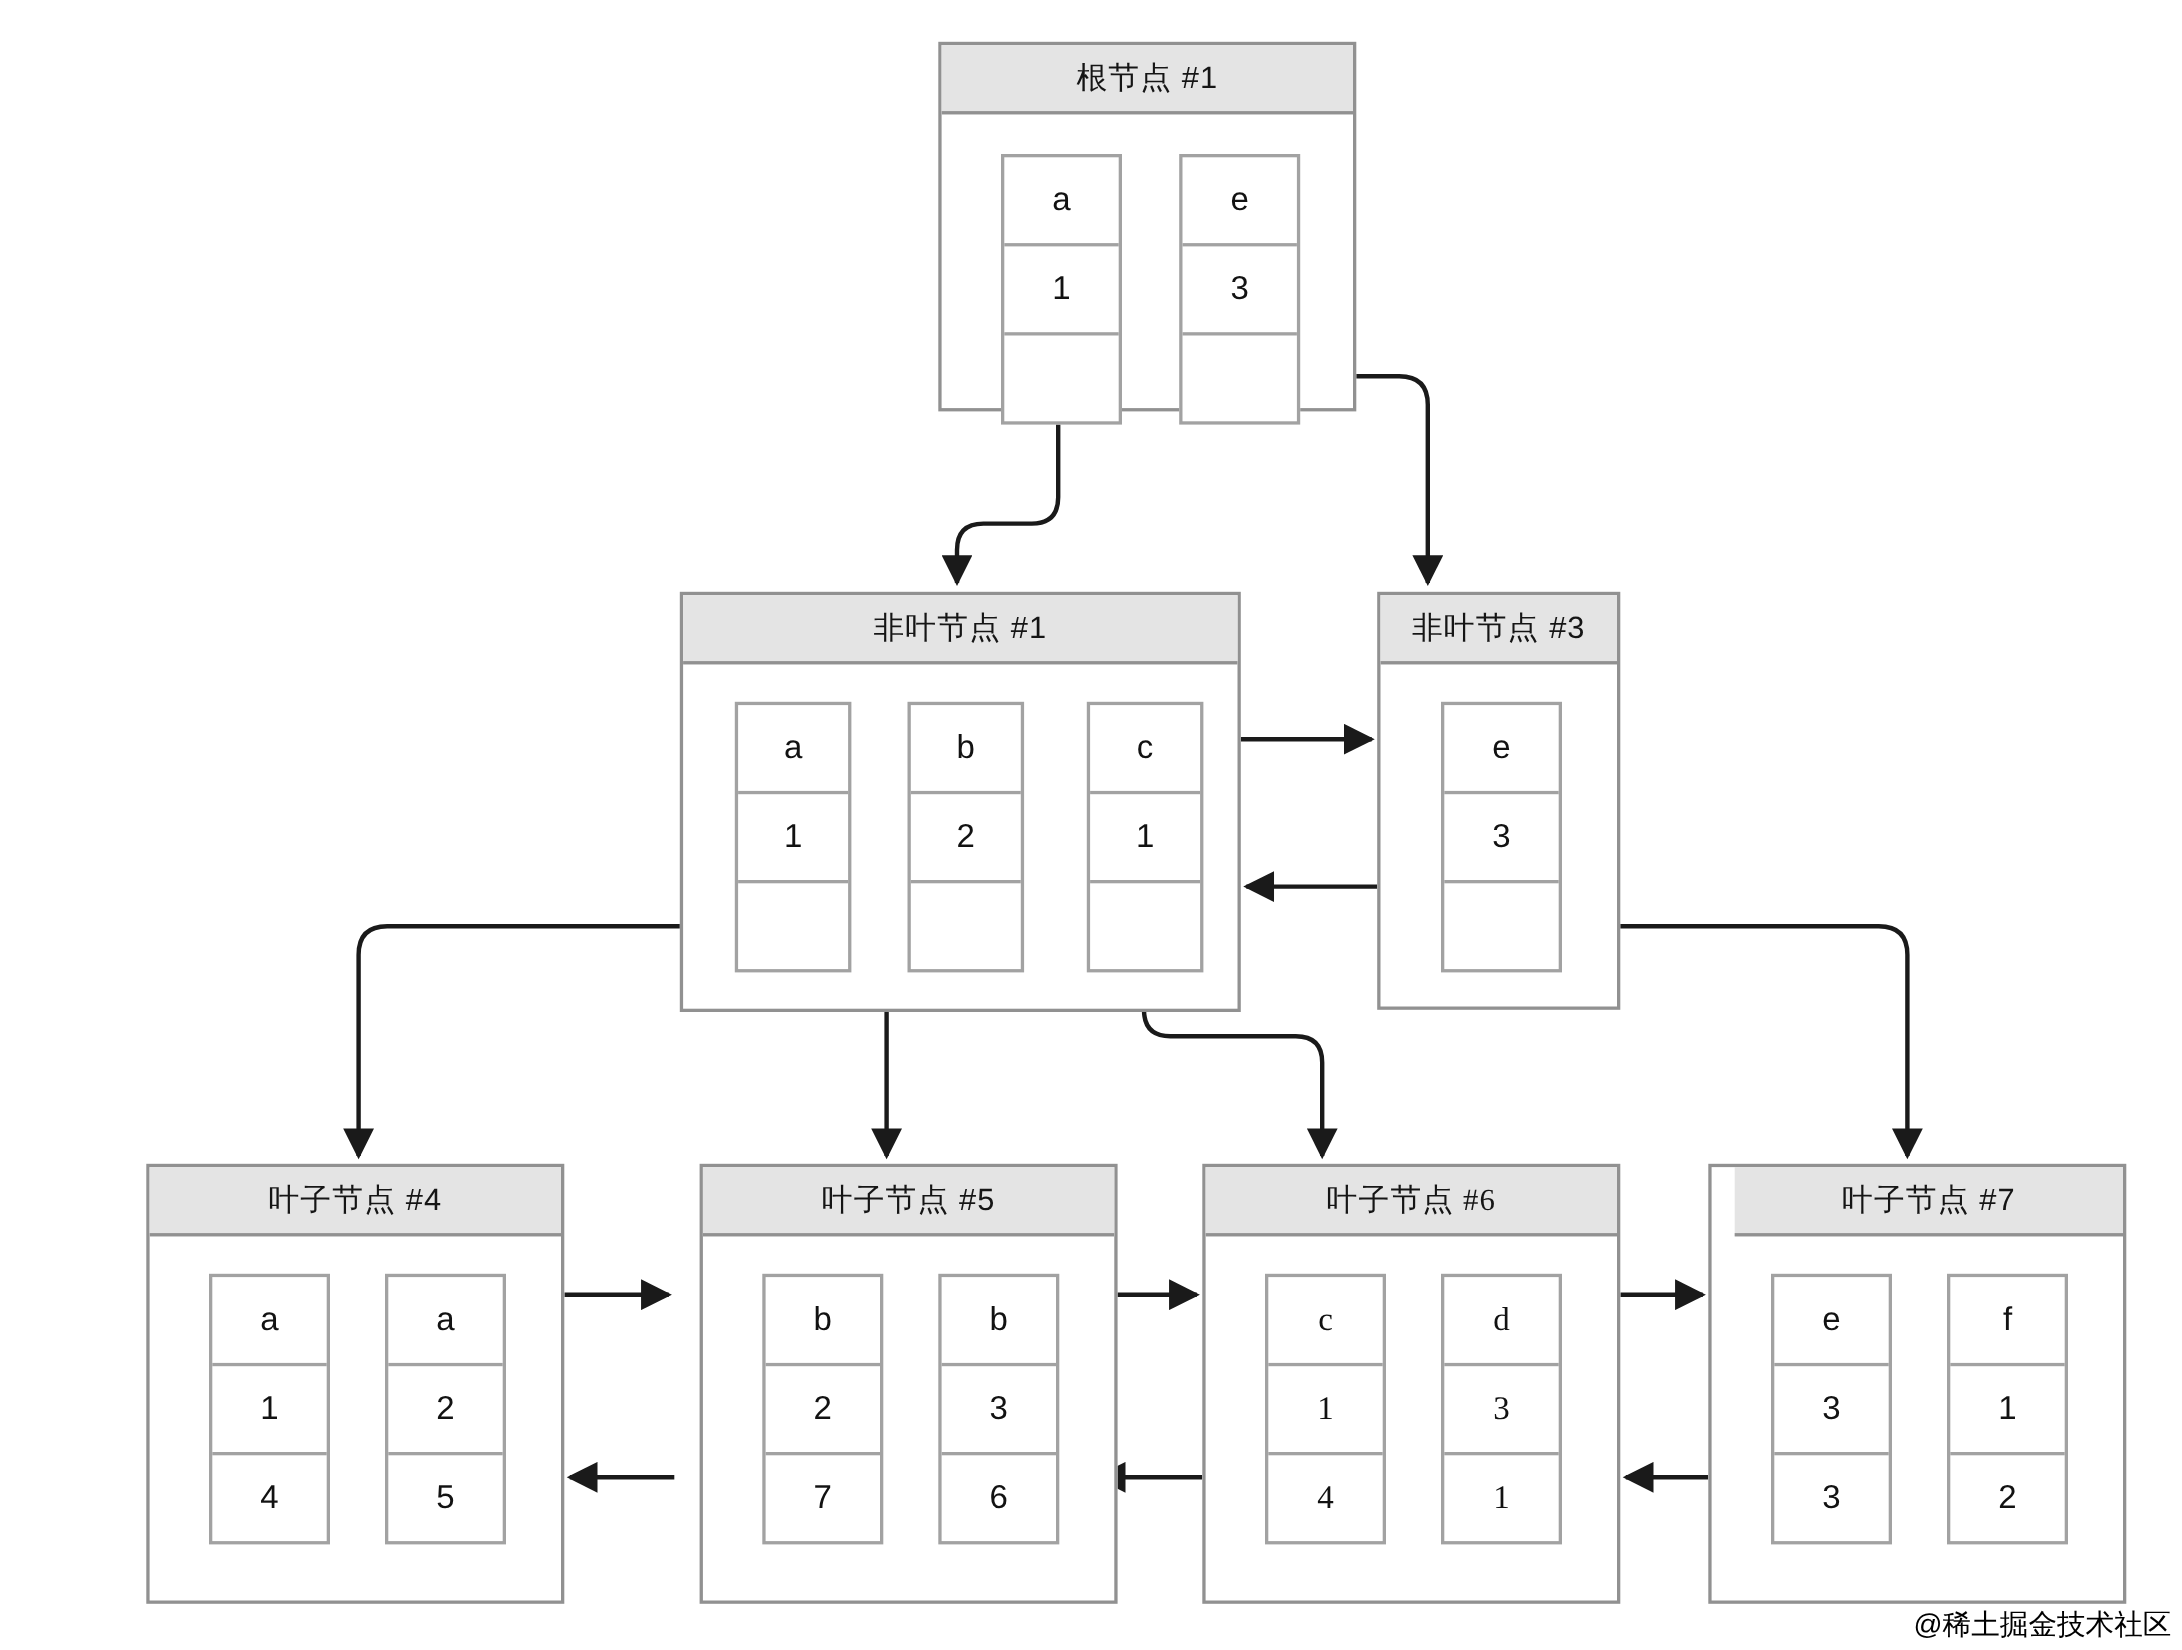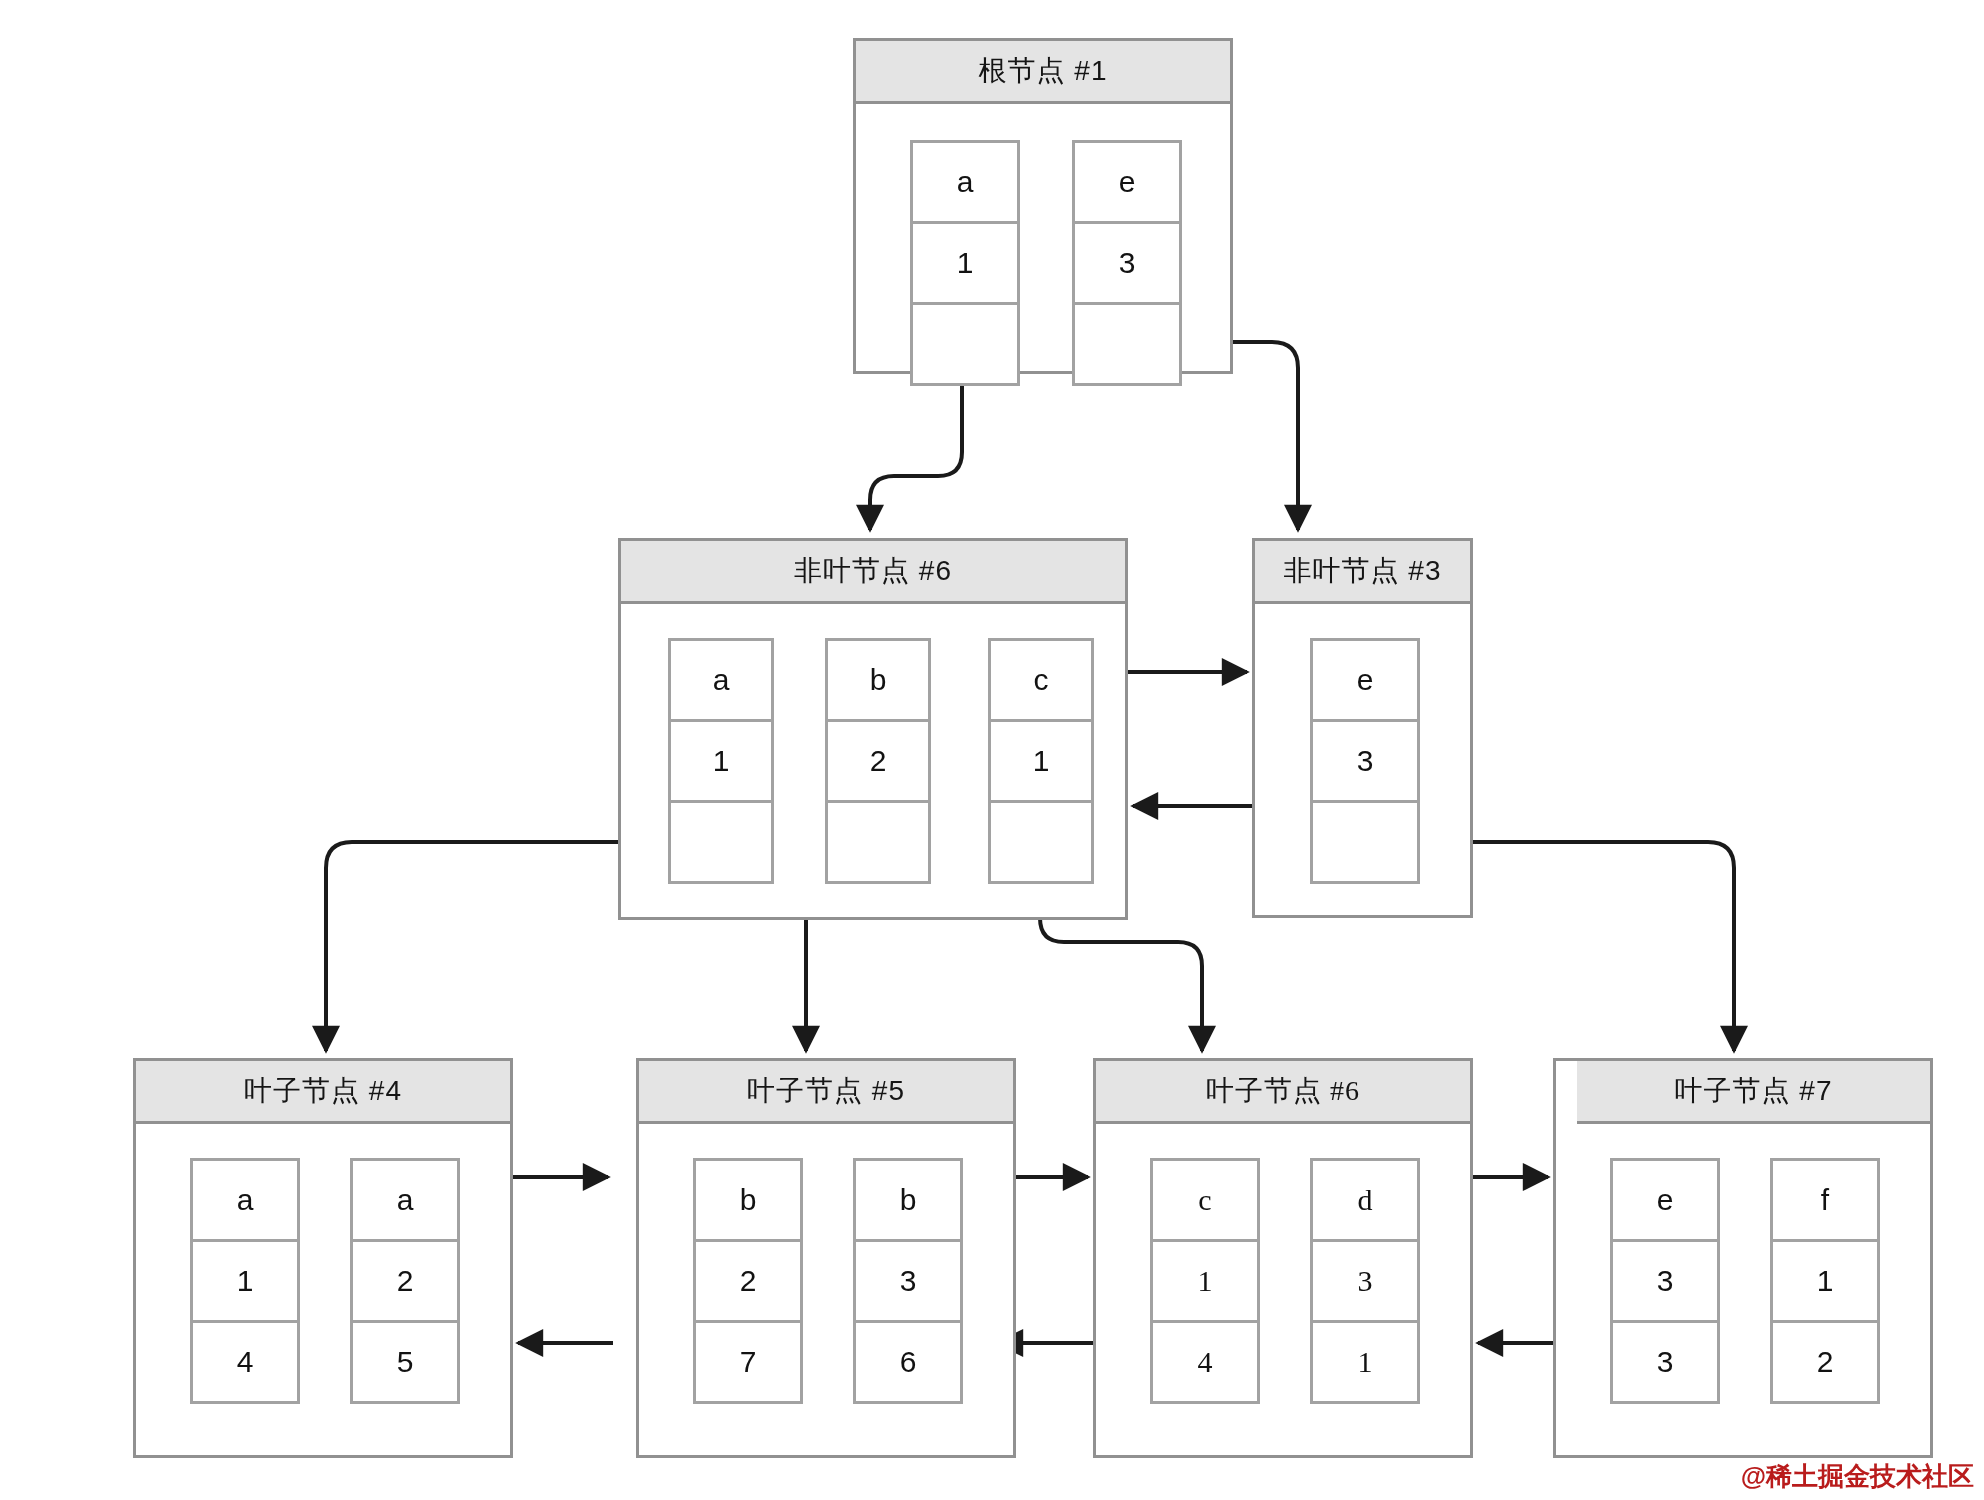--- a/index.html
+++ b/index.html
@@ -20,21 +20,21 @@
     position:absolute;width:104px;background:#ffffff;
     border:3px solid #a2a2a2;box-sizing:content-box;
   }
   .cell.narrow{width:100px;}
   .cell-row{
     height:78px;display:flex;align-items:center;justify-content:center;
     font-size:30px;color:#121212;border-bottom:3px solid #a2a2a2;
   }
   .cell-row:last-child{border-bottom:none;}
   .watermark{
-    position:absolute;right:10px;bottom:6px;font-size:26px;color:#b91c1c;font-weight:bold;
+    position:absolute;right:10px;bottom:6px;font-size:26px;color:#000000;
   }
   path.edge{stroke:#1a1a1a;stroke-width:4;fill:none;}
 </style>
 </head>
 <body>
 
 <div class="canvas">
 
   <svg class="edges-svg" viewBox="0 0 1984 1500">
     <defs>
@@ -78,21 +78,21 @@
       <div class="cell-row"></div>
     </div>
     <div class="cell" style="left:216px;top:99px;">
       <div class="cell-row">e</div>
       <div class="cell-row">3</div>
       <div class="cell-row"></div>
     </div>
   </div>
 
   <div class="node" style="left:618px;top:538px;width:510px;height:382px;">
-    <div class="node-title">非叶节点 #6</div>
+    <div class="node-title">非叶节点 #1</div>
     <div class="cell narrow" style="left:47px;top:97px;">
       <div class="cell-row">a</div>
       <div class="cell-row">1</div>
       <div class="cell-row"></div>
     </div>
     <div class="cell narrow" style="left:204px;top:97px;">
       <div class="cell-row">b</div>
       <div class="cell-row">2</div>
       <div class="cell-row"></div>
     </div>

